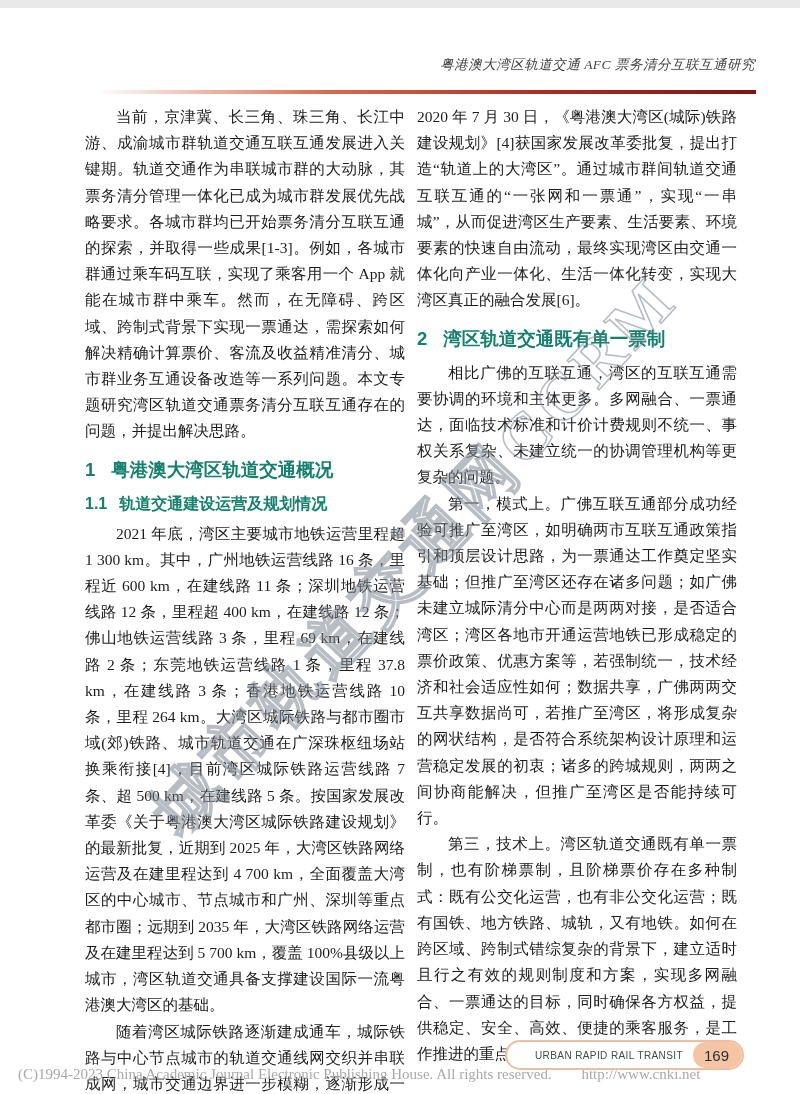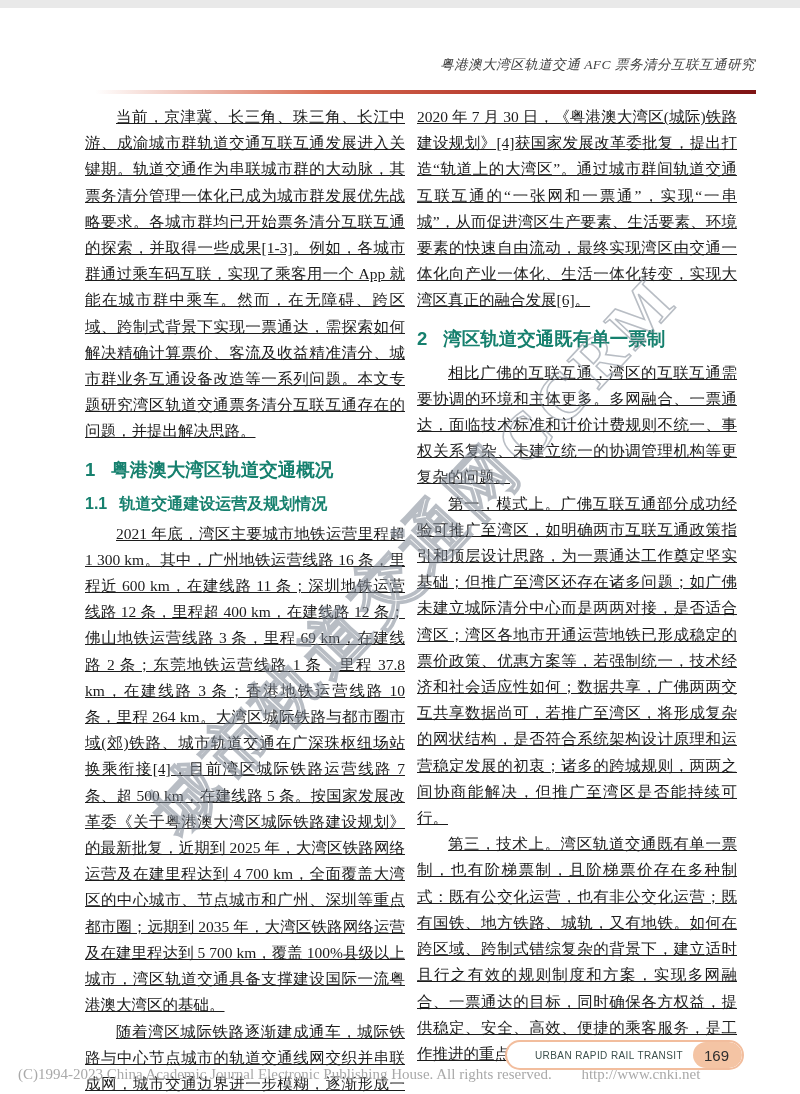--- a/index.html
+++ b/index.html
@@ -45,21 +45,20 @@
     position:absolute;top:96px;left:85px;width:652px;
     display:flex;gap:12px;
   }
   .col{width:320px;}
   .col p{
     margin:0;
     font-size:15.5px;
     line-height:26.2px;
     text-align:justify;
     text-indent:2em;
-    text-decoration:underline;
   }
   .col p.no-indent{text-indent:0;}
   .h-level1{
     margin:10px 0 6px 0;
     color:#16806e;
     font-family:"Liberation Sans","DejaVu Sans",sans-serif;
     font-weight:bold;
     font-size:18.5px;
     line-height:30px;
     display:flex;

